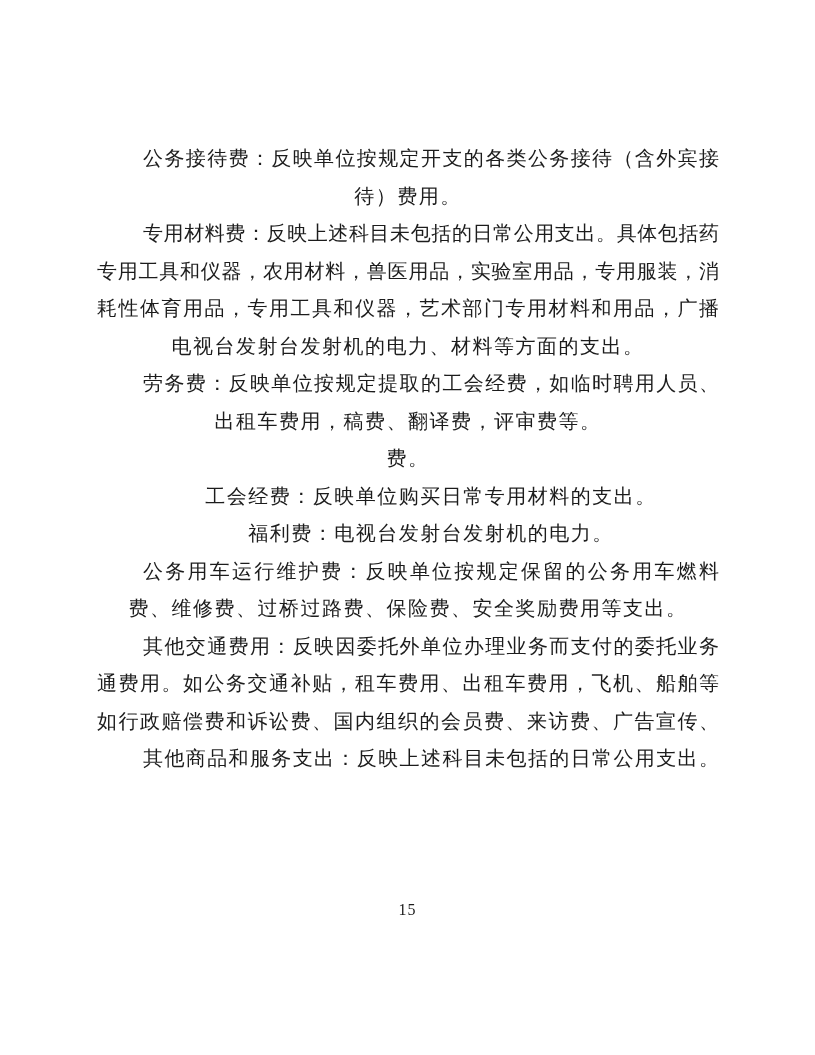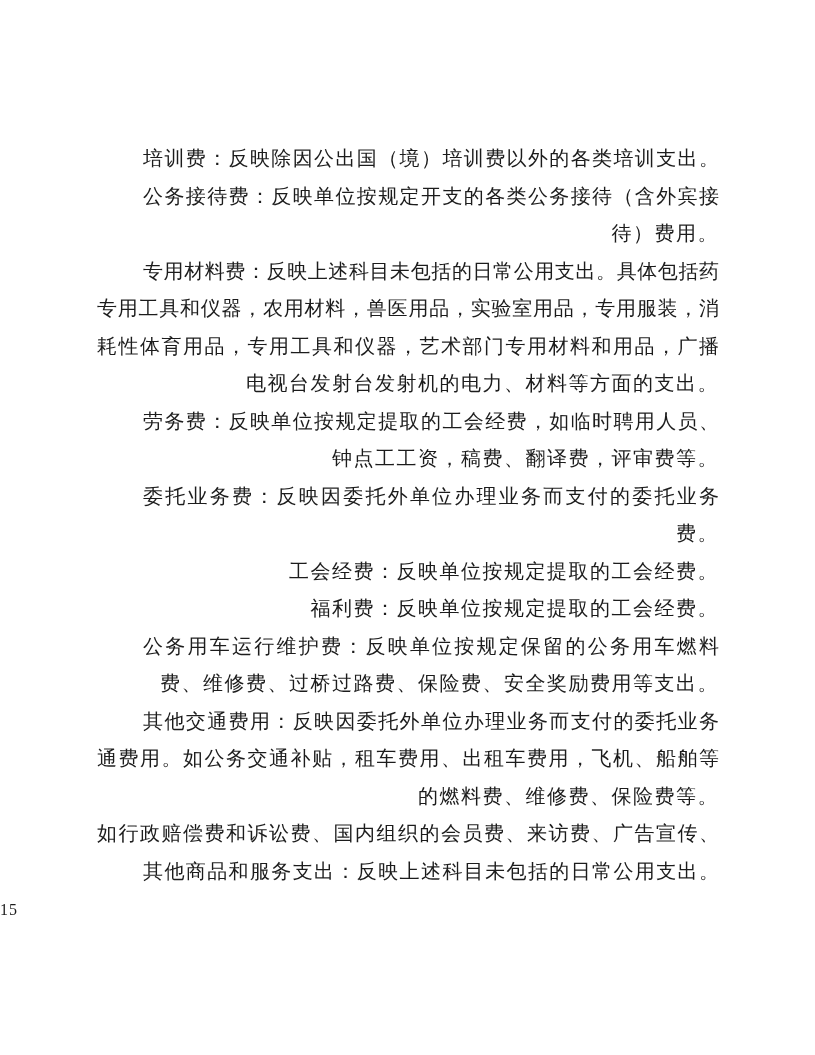--- a/index.html
+++ b/index.html
@@ -28,85 +28,80 @@
   }
   .paragraph {
     margin: 0;
     padding: 0;
   }
   .line {
     font-size: 20px;
     line-height: 37.5px;
     height: 37.5px;
     letter-spacing: 1.5px;
-    text-align: right;
+    text-align: center;
     white-space: nowrap;
     overflow: visible;
   }
   .line.justify {
     letter-spacing: 0;
     white-space: normal;
     text-align: justify;
     text-align-last: justify;
     overflow: hidden;
   }
   .line.indent {
     padding-left: 46px;
   }
   .page-number {
     position: absolute;
     left: 0;
     top: 901px;
     width: 815px;
-    text-align: left;
+    text-align: center;
     font-size: 16px;
     letter-spacing: 1px;
     color: #1c1c1c;
   }
 </style>
 </head>
 <body>
 
 <div class="page">
   <div class="doc-body">
-      <div class="paragraph">
-        <div class="line justify indent">培训费：反映除因公出国（境）培训费以外的各类培训支出。</div>
-      </div>
       <div class="paragraph">
         <div class="line justify indent">公务接待费：反映单位按规定开支的各类公务接待（含外宾接</div>
         <div class="line">待）费用。</div>
       </div>
       <div class="paragraph">
         <div class="line justify indent">专用材料费：反映上述科目未包括的日常公用支出。具体包括药</div>
         <div class="line justify">专用工具和仪器，农用材料，兽医用品，实验室用品，专用服装，消</div>
         <div class="line justify">耗性体育用品，专用工具和仪器，艺术部门专用材料和用品，广播</div>
         <div class="line">电视台发射台发射机的电力、材料等方面的支出。</div>
       </div>
       <div class="paragraph">
         <div class="line justify indent">劳务费：反映单位按规定提取的工会经费，如临时聘用人员、</div>
-        <div class="line">钟点工工资，稿费、翻译费，评审费等。</div>
+        <div class="line">出租车费用，稿费、翻译费，评审费等。</div>
       </div>
       <div class="paragraph">
-        <div class="line justify indent">委托业务费：反映因委托外单位办理业务而支付的委托业务</div>
         <div class="line">费。</div>
       </div>
       <div class="paragraph">
-        <div class="line indent">工会经费：反映单位按规定提取的工会经费。</div>
+        <div class="line indent">工会经费：反映单位购买日常专用材料的支出。</div>
       </div>
       <div class="paragraph">
-        <div class="line indent">福利费：反映单位按规定提取的工会经费。</div>
+        <div class="line indent">福利费：电视台发射台发射机的电力。</div>
       </div>
       <div class="paragraph">
         <div class="line justify indent">公务用车运行维护费：反映单位按规定保留的公务用车燃料</div>
         <div class="line">费、维修费、过桥过路费、保险费、安全奖励费用等支出。</div>
       </div>
       <div class="paragraph">
         <div class="line justify indent">其他交通费用：反映因委托外单位办理业务而支付的委托业务</div>
         <div class="line justify">通费用。如公务交通补贴，租车费用、出租车费用，飞机、船舶等</div>
-        <div class="line">的燃料费、维修费、保险费等。</div>
       </div>
       <div class="paragraph">
         <div class="line justify">如行政赔偿费和诉讼费、国内组织的会员费、来访费、广告宣传、</div>
         <div class="line justify indent">其他商品和服务支出：反映上述科目未包括的日常公用支出。</div>
       </div>
     </div>
   <div class="page-number">15</div>
 </div>
 
 </body></html>

